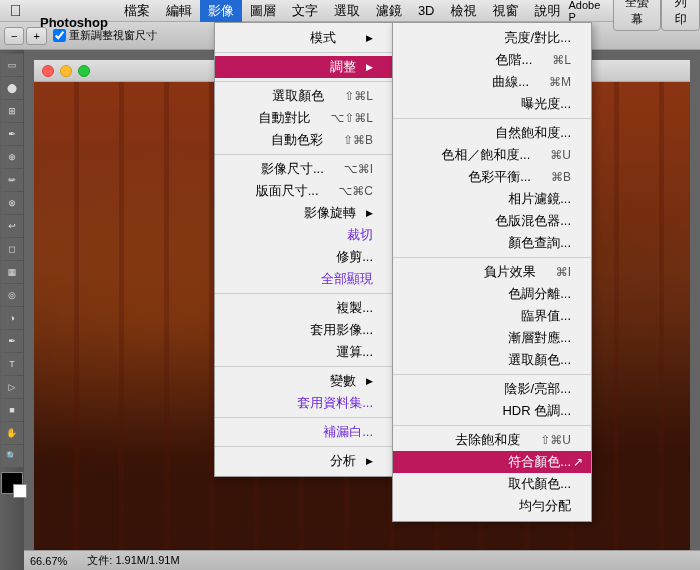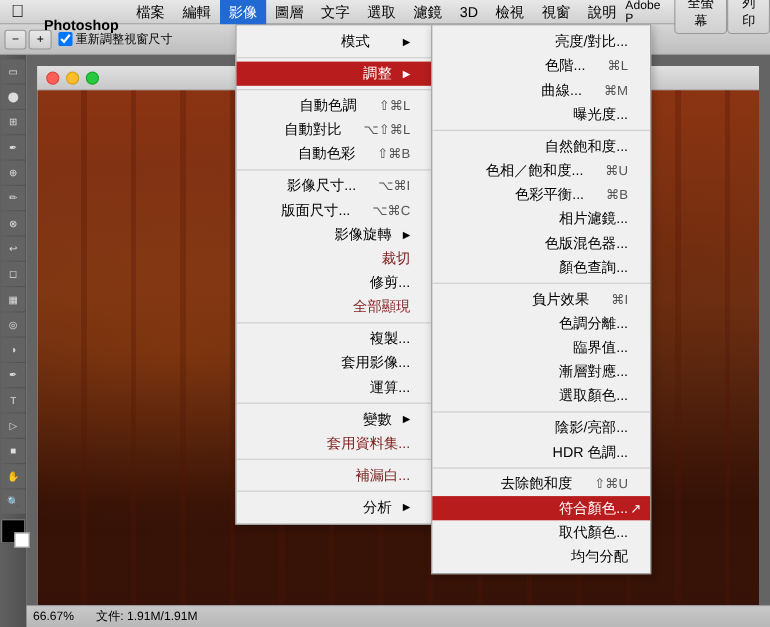--- a/index.html
+++ b/index.html
@@ -178,30 +178,30 @@
       white-space: nowrap;
       font-size: 13px;
       color: #000;
     }
     .menu-item.has-submenu::after {
       content: '▶';
       font-size: 9px;
       margin-left: 10px;
     }
     .menu-item.highlighted {
-      background: #b91c1c;
+      background: #be185d;
       color: #fff;
     }
     .menu-separator {
       height: 1px;
       background: #ccc;
       margin: 3px 0;
     }
     .menu-item.disabled {
-      color: #7f1d1d;
+      color: #6d28d9;
     }
     .shortcut {
       font-size: 12px;
       color: #555;
       margin-left: 20px;
     }
 
     
     .menu-adjust {
       position: absolute;
@@ -308,21 +308,21 @@
   <div class="menu-item has-submenu">
     <span>模式</span>
     <span class="shortcut"></span>
   </div>
   <div class="menu-separator"></div>
   <div class="menu-item highlighted has-submenu">
     <span>調整</span>
   </div>
   <div class="menu-separator"></div>
   <div class="menu-item">
-    <span>自動色調</span>
+    <span>選取顏色</span>
     <span class="shortcut">⇧⌘L</span>
   </div>
   <div class="menu-item">
     <span>自動對比</span>
     <span class="shortcut">⌥⇧⌘L</span>
   </div>
   <div class="menu-item">
     <span>自動色彩</span>
     <span class="shortcut">⇧⌘B</span>
   </div>

